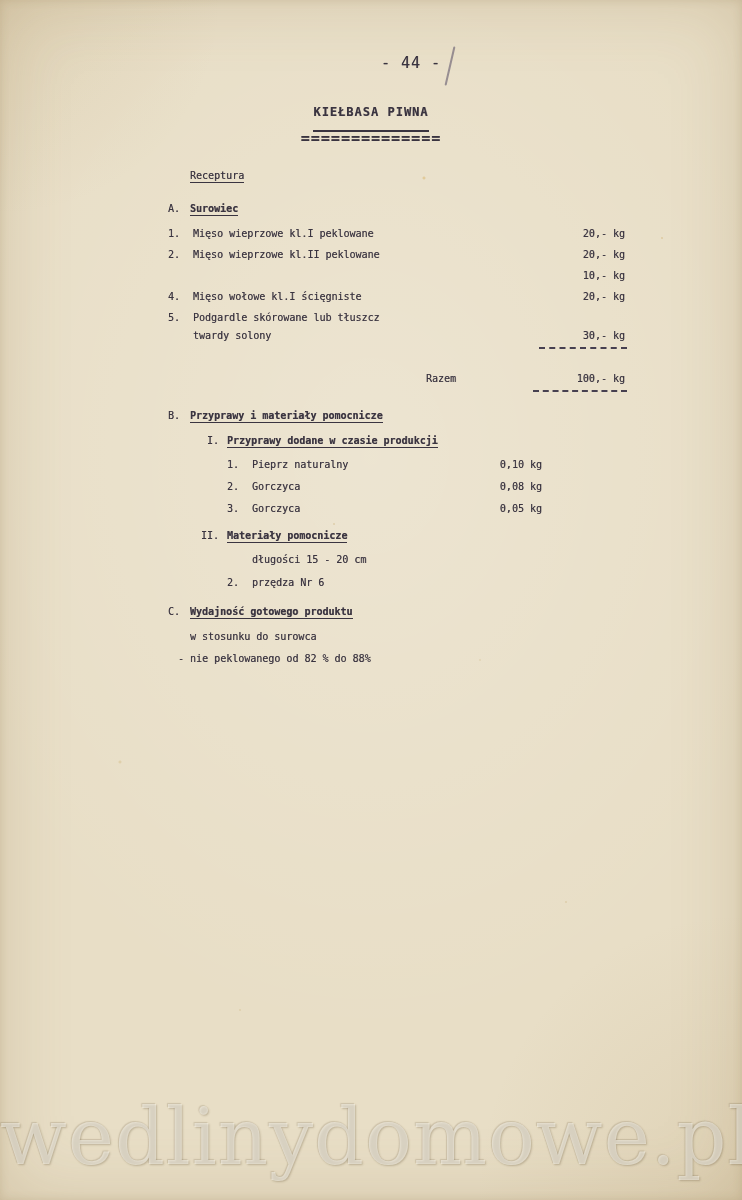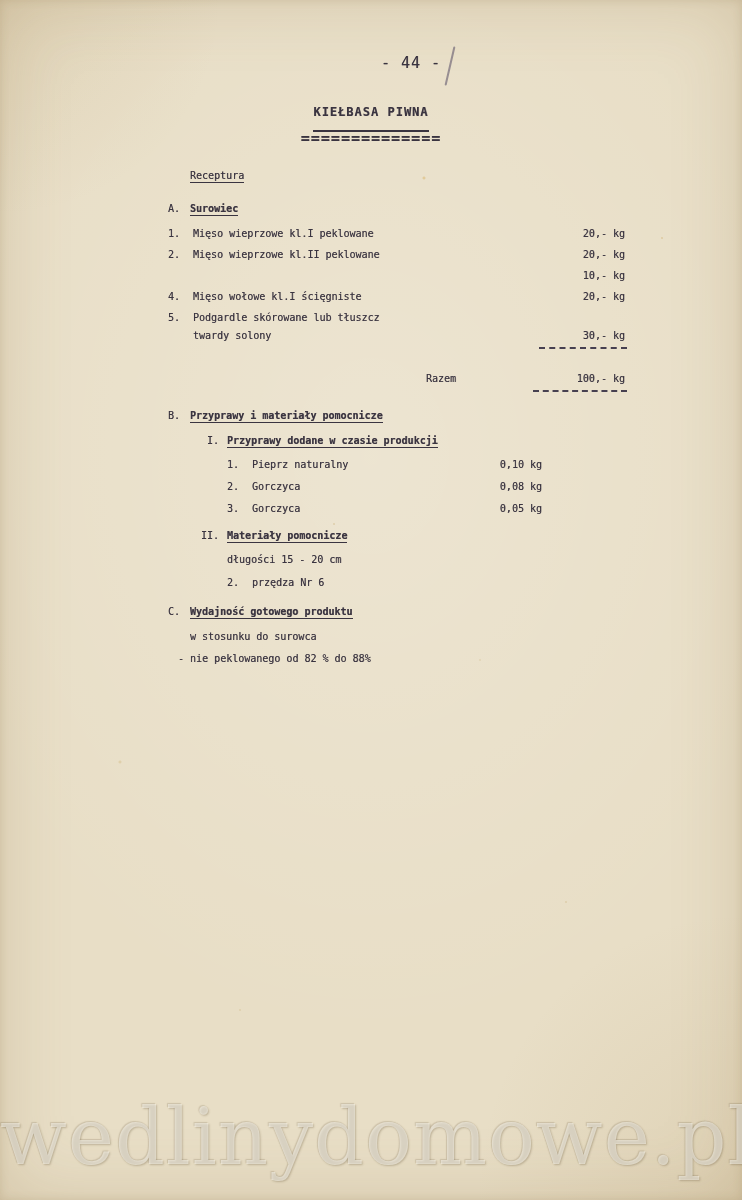--- a/index.html
+++ b/index.html
@@ -63,21 +63,21 @@
   .a-row.last{margin-bottom:28px;}
   .total-row{display:flex;width:457px;margin:4px 0 22px 0;}
   .total-label{margin-left:258px;white-space:pre;}
 
   .sub-block{margin-left:27px;}
   .sub-heading{margin-bottom:9px;}
   .sub-num{display:inline-block;min-width:24px;text-align:right;margin-right:8px;white-space:pre;}
   .b-row{display:flex;width:315px;margin-left:32px;margin-bottom:7px;}
   .b-rows{margin-bottom:12px;}
   .m-row{margin-left:32px;margin-bottom:8px;}
-  .m-row .line2{margin-top:8px;}
+  .m-row .line2{margin-left:25px;margin-top:8px;}
   .sub2-block{margin-bottom:14px;}
 
   .c-line{margin-left:22px;margin-bottom:7px;}
   .c-line.dash{margin-left:10px;}
 
   .watermark{
     position:absolute;left:0;bottom:18px;width:100%;text-align:center;
     font-family:"DejaVu Serif", serif;font-size:78px;letter-spacing:1px;
     color:rgba(252,250,242,0.55);
     text-shadow:1px 1px 2px rgba(95,78,50,0.30), -1px -1px 1px rgba(95,78,50,0.18);

